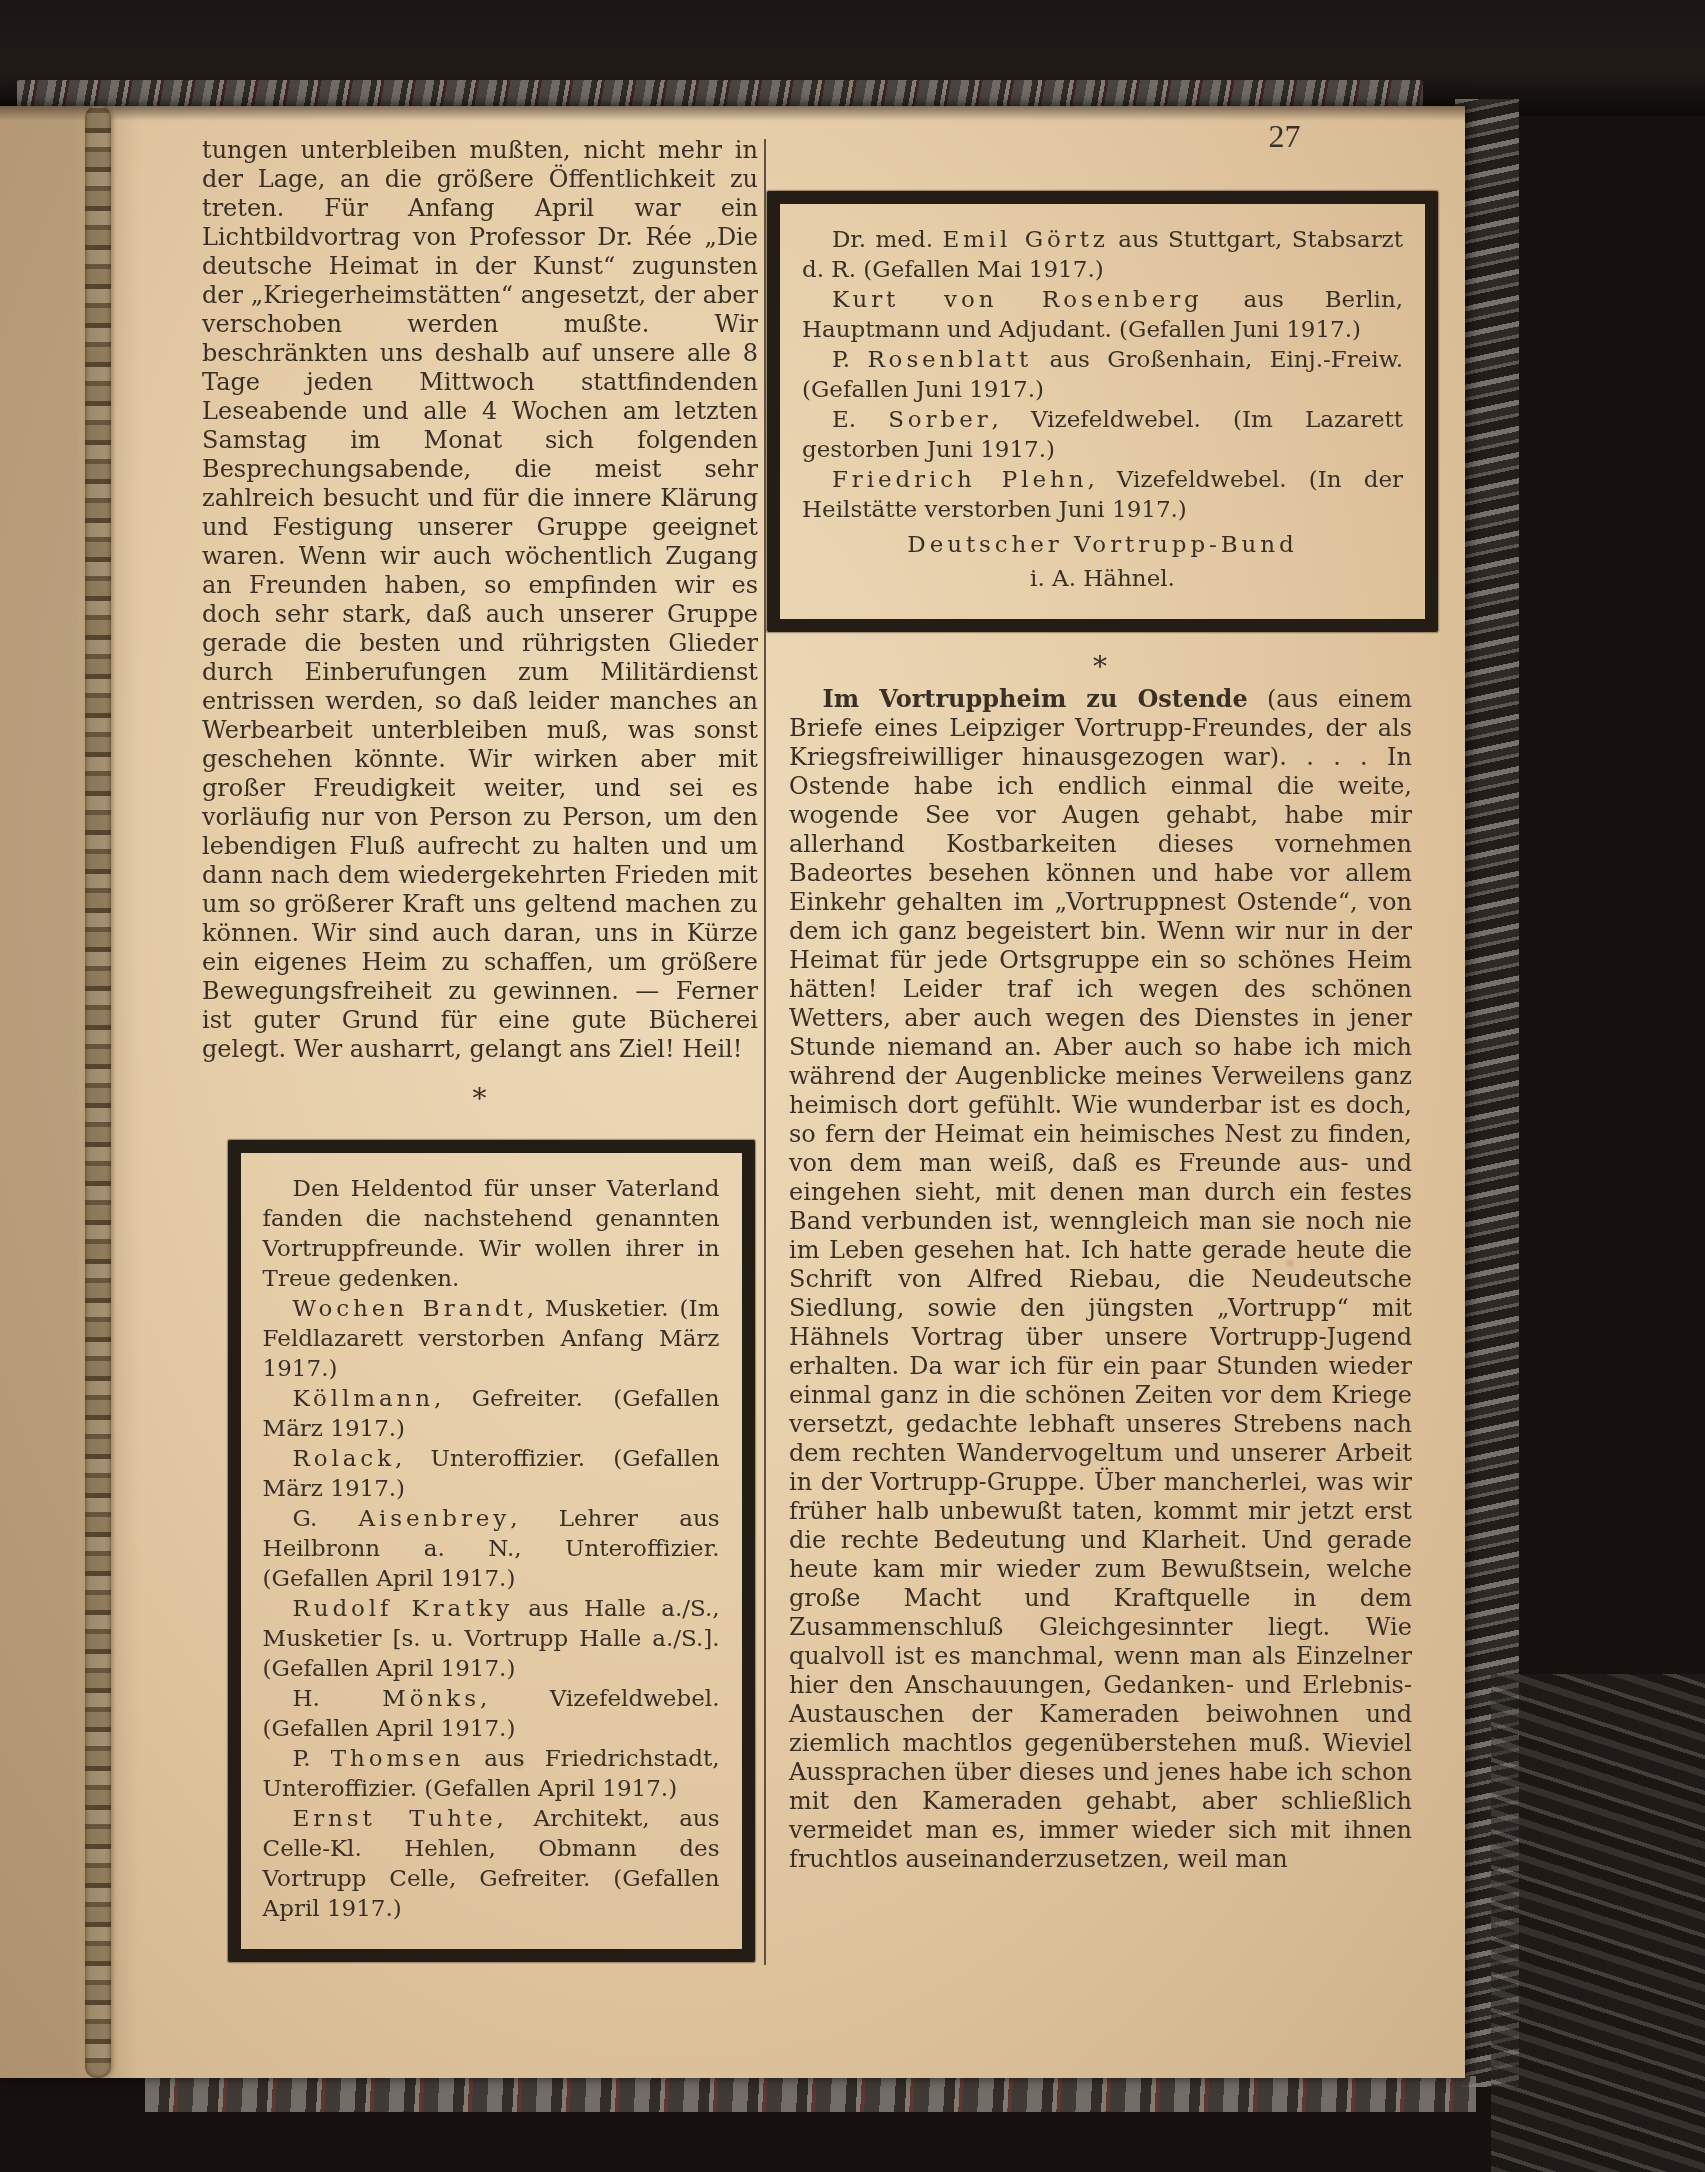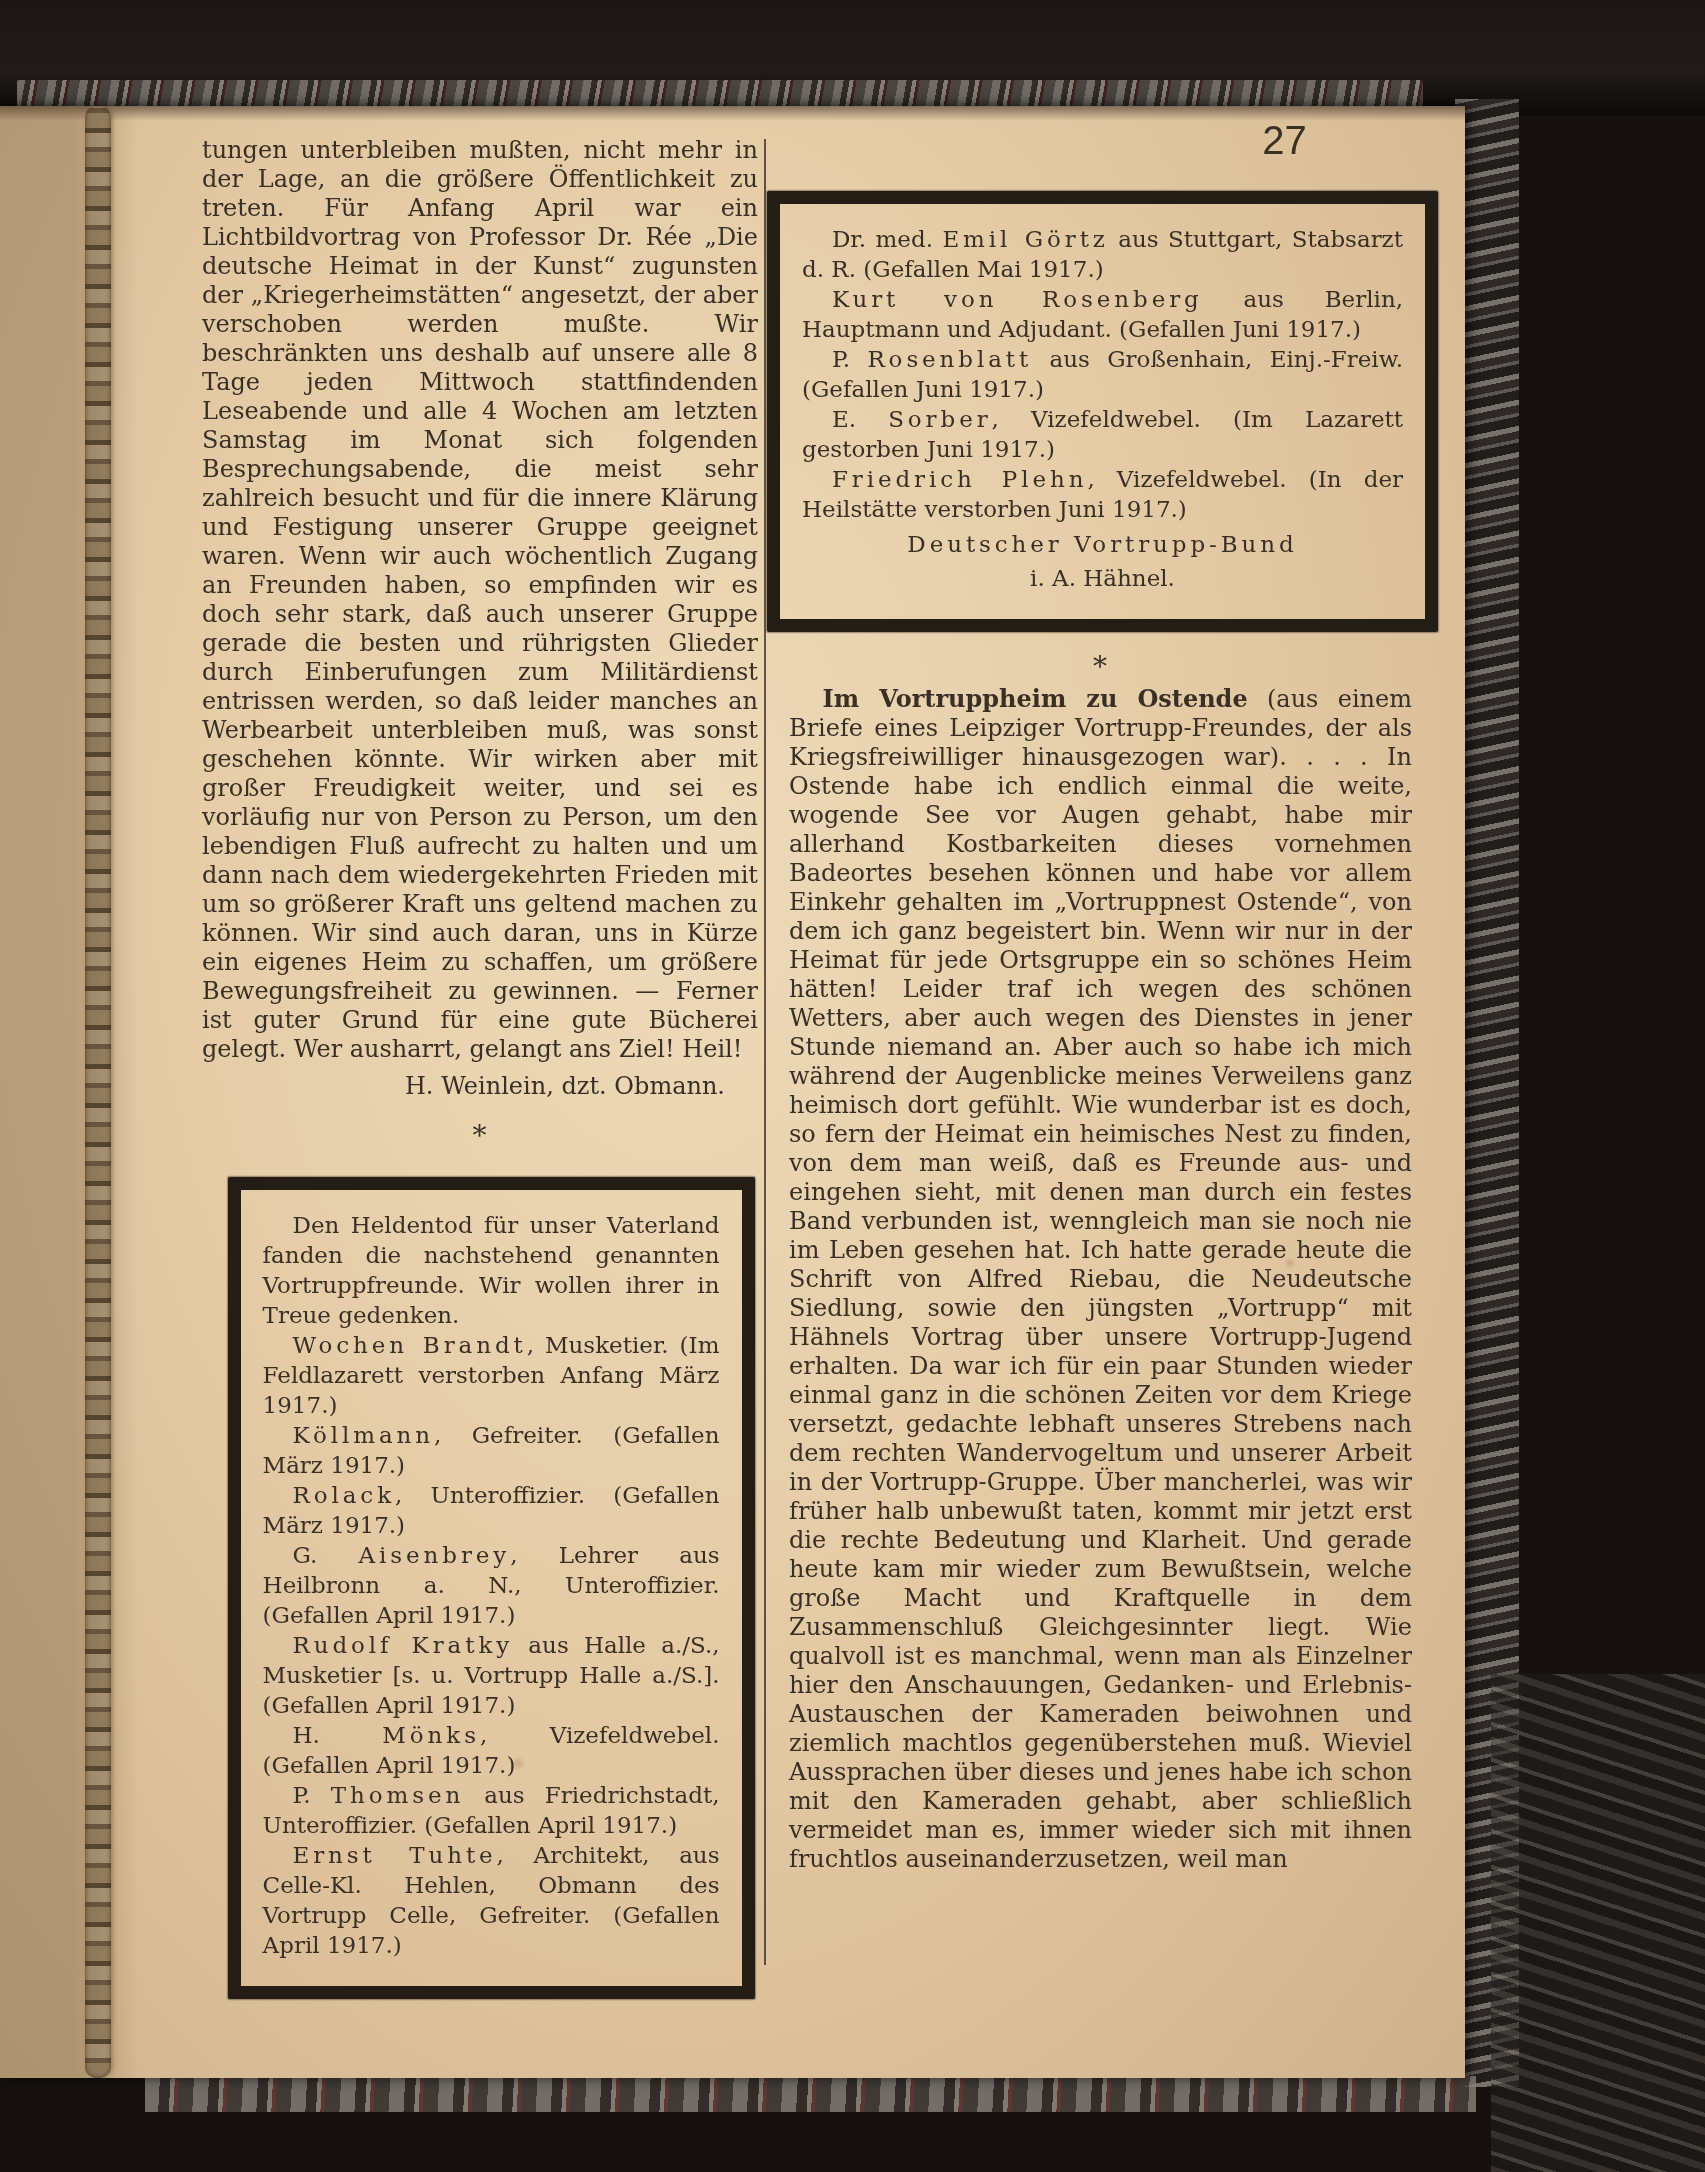--- a/index.html
+++ b/index.html
@@ -23,21 +23,21 @@
   .paper::before{content:"";position:absolute;left:0;top:0;width:100%;height:15px;
     background:linear-gradient(180deg,rgba(30,20,12,.5),rgba(30,20,12,0));}
   .paper::after{content:"";position:absolute;left:0;top:0;width:139px;height:100%;
     background:linear-gradient(90deg,rgba(92,66,38,.30) 0 76px,rgba(92,66,38,0) 139px);}
   .gutter-seam{position:absolute;left:85px;top:0;width:25.6px;height:100%;border-radius:11.6px;
     background:repeating-linear-gradient(0deg,#9b8868 0 15px,#6a5942 15px 20.3px,#b3a081 20.3px 34px,#544631 34px 39px);
     box-shadow:inset 0 0 5.8px rgba(40,25,10,.7), 1.7px 0 4.6px rgba(60,40,20,.35);}
   .stain{position:absolute;border-radius:50%;background:radial-gradient(circle,#b3915f 0%,rgba(179,145,95,0) 70%);opacity:.5;}
   
   .page-number{position:absolute;left:1238px;top:11.6px;width:93px;text-align:center;
-    font-family:Liberation Sans, sans-serif;font-size:40px;color:#3a3024;}
+    font-family:Liberation Serif, serif;font-size:32px;color:#3a3024;}
   .col{position:absolute;color:#392f24;font-size:24px;line-height:29px;text-align:justify;}
   .col-left{left:202px;top:30px;width:556px;}
   .col-right{left:789px;top:85px;width:623px;}
   .divider{position:absolute;left:764px;top:33px;width:1.7px;height:1826px;background:rgba(62,50,38,.8);}
   .body-par{margin:0;}
   .indent{text-indent:1.4em;}
   .lead{font-weight:bold;}
   .signature{margin:8.1px 33px 0 0;text-align:right;}
   .star-sep{margin:20px 0 3.5px 0;text-align:center;font-size:28px;letter-spacing:1.2px;}
   .memorial-box{border:13.4px solid #241d15;border-radius:1.7px;padding:20px 22px 25.6px 22px;
@@ -63,21 +63,20 @@
     <div class="gutter-seam"></div>
     <div class="stain" style="left:511px;top:1650px;width:15px;height:15px;"></div>
     <div class="stain" style="left:1284px;top:1151px;width:11.6px;height:11.6px;"></div>
 
     <div class="page-number">27</div>
 
     <div class="divider"></div>
 
     <div class="col col-left">
       <p class="body-par">tungen unterbleiben mußten, nicht mehr in der Lage, an die größere Öffentlichkeit zu treten. Für Anfang April war ein Lichtbildvortrag von Professor Dr. Rée „Die deutsche Heimat in der Kunst“ zugunsten der „Kriegerheimstätten“ angesetzt, der aber verschoben werden mußte. Wir beschränkten uns deshalb auf unsere alle 8 Tage jeden Mittwoch stattfindenden Leseabende und alle 4 Wochen am letzten Samstag im Monat sich folgenden Besprechungsabende, die meist sehr zahlreich besucht und für die innere Klärung und Festigung unserer Gruppe geeignet waren. Wenn wir auch wöchentlich Zugang an Freunden haben, so empfinden wir es doch sehr stark, daß auch unserer Gruppe gerade die besten und rührigsten Glieder durch Einberufungen zum Militärdienst entrissen werden, so daß leider manches an Werbearbeit unterbleiben muß, was sonst geschehen könnte. Wir wirken aber mit großer Freudigkeit weiter, und sei es vorläufig nur von Person zu Person, um den lebendigen Fluß aufrecht zu halten und um dann nach dem wiedergekehrten Frieden mit um so größerer Kraft uns geltend machen zu können. Wir sind auch daran, uns in Kürze ein eigenes Heim zu schaffen, um größere Bewegungsfreiheit zu gewinnen. — Ferner ist guter Grund für eine gute Bücherei gelegt. Wer ausharrt, gelangt ans Ziel! Heil!</p>
-      <p class="signature">H. Weinlein, dzt. Obmann.</p>
       <p class="star-sep">*</p>
 
       <div class="memorial-box box-left">
         <p>Den Heldentod für unser Vaterland fanden die nachstehend genannten Vortruppfreunde. Wir wollen ihrer in Treue gedenken.</p>
         <div>
 
 
             <p><span></span><span class="spaced">Wochen Brandt</span><span>, Musketier. (Im Feldlazarett verstorben Anfang März 1917.)</span></p>
 
             <p><span></span><span class="spaced">Köllmann</span><span>, Gefreiter. (Gefallen März 1917.)</span></p>

